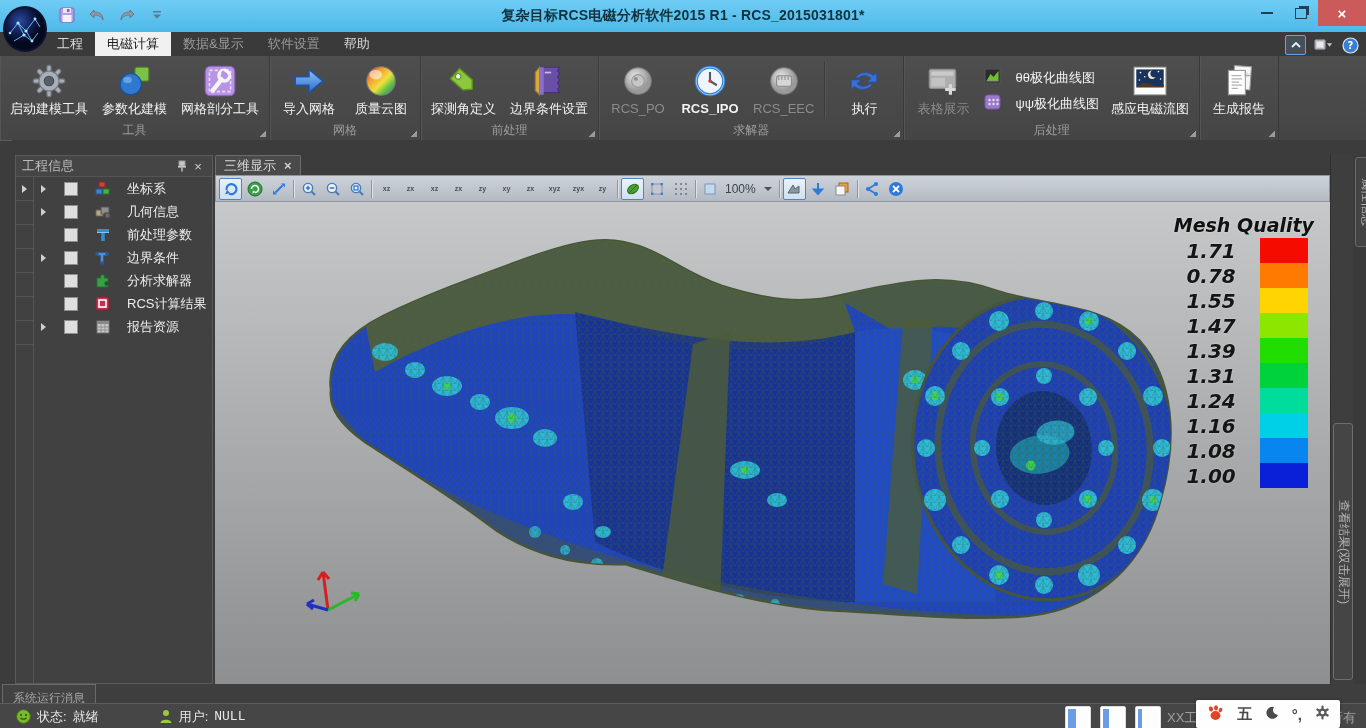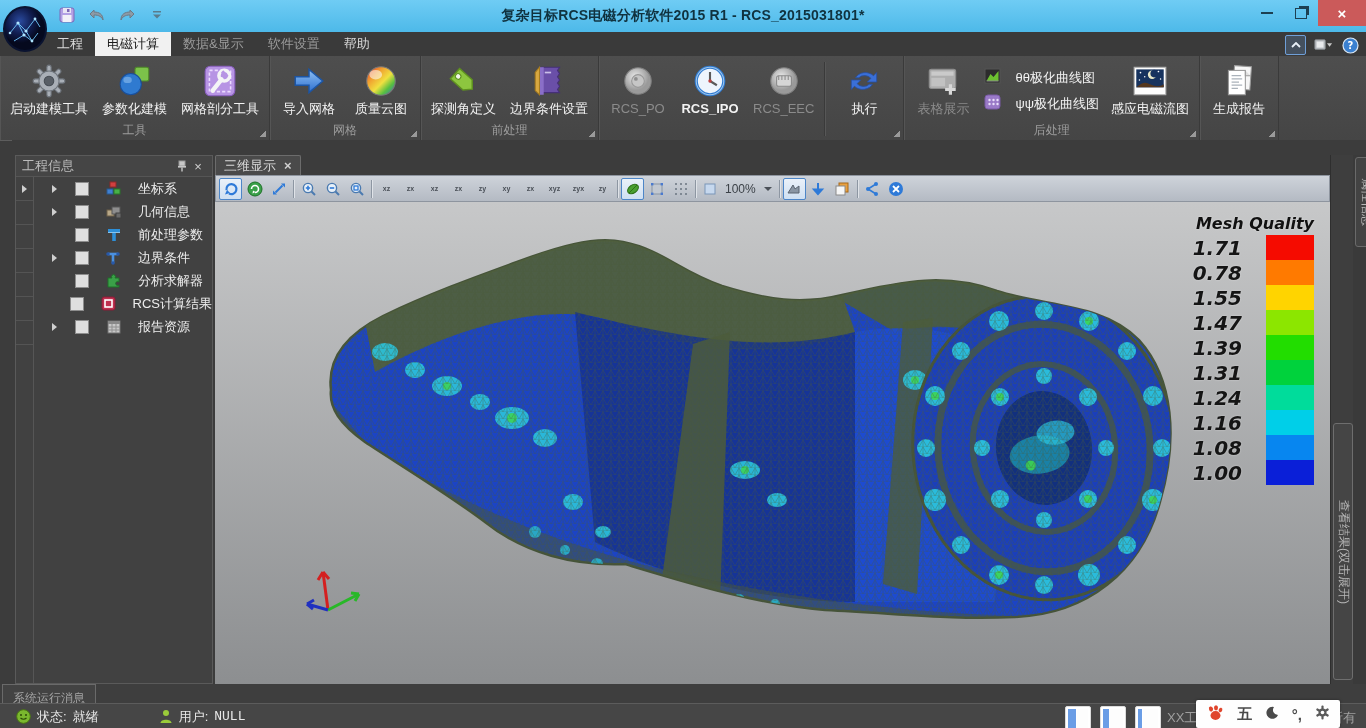--- a/index.html
+++ b/index.html
@@ -57,21 +57,21 @@
   
   .proj-panel{left:3px;top:15px;width:196px;height:527px;background:#414141;border:1px solid #5a5a5a}
   .pp-header{height:20px;display:flex;align-items:center;padding:0 6px;color:#bcbcbc;font-size:13px;
      border-bottom:1px solid #555;background:#454545}
   .pp-header .sp{flex:1}
   .pp-tool{width:16px;height:16px;display:flex;align-items:center;justify-content:center;color:#cfcfcf;font-size:13px}
   .pp-body{position:relative;height:calc(100% - 21px)}
   .gutter{position:absolute;left:0;top:0;bottom:0;width:17px;border-right:1px solid #565656}
   .gcell{height:23px;border-bottom:1px solid #545454;display:flex;align-items:center;justify-content:center}
   .tree{position:absolute;left:17px;top:0;right:0}
-  .trow{height:23px;display:flex;align-items:center;gap:16px;padding-left:16px;cursor:default}
+  .trow{height:23px;display:flex;align-items:center;gap:16px;padding-left:5px;cursor:default}
   .texp{width:10px;display:flex;justify-content:center}
   .tri-r{width:0;height:0;border-left:5px solid #cfcfcf;border-top:4px solid transparent;border-bottom:4px solid transparent}
   .chk{width:12px;height:12px;background:#dfdfdf;border:1px solid #8d8d8d;flex:none}
   .ticon{width:17px;height:16px;flex:none;display:flex;align-items:center;justify-content:center}
   .tlabel{font-size:13px;color:#ededed;white-space:nowrap}
 
   
   .viewport{left:203px;top:15px;width:1115px;height:531px}
   .vtabrow{height:20px;background:#3c3c3c;display:flex}
   .vtab{display:flex;align-items:center;gap:8px;padding:0 8px;background:#4a4a4a;border:1px solid #6c6c6c;
@@ -82,21 +82,21 @@
   .vtb{width:21px;height:20px;display:flex;align-items:center;justify-content:center;border:1px solid transparent;border-radius:2px}
   .vtb.sel{border-color:#4d86c8;background:linear-gradient(#eaf1f9,#cfe0f2)}
   .vsep{width:1px;height:18px;background:#8d96a2;margin:0 2px;box-shadow:1px 0 0 #dfe3e8}
   .vlabel{font-size:7px;color:#4a5058;font-weight:bold;letter-spacing:0;line-height:1}
   .vzoom{display:flex;align-items:center;gap:8px;padding:0 4px;font-size:12px;color:#3c4248}
   .caret-d{width:0;height:0;border-top:4px solid #4a5058;border-left:4px solid transparent;border-right:4px solid transparent}
   .canvas{position:relative;height:486px;background:linear-gradient(#c7c8c9,#8c8e90);overflow:hidden}
 
   
   .legend{position:absolute;right:16px;top:12px;font-family:"DejaVu Sans","Liberation Sans",sans-serif}
-  .lg-title{font-size:16px;font-weight:bold;font-style:italic;color:#111;text-align:right;margin-bottom:2px;
+  .lg-title{font-size:19px;font-weight:bold;font-style:italic;color:#111;text-align:right;margin-bottom:2px;
      text-shadow:0 0 2px rgba(255,255,255,.55)}
   .lg-row{display:flex;align-items:center;height:25px}
   .lg-val{width:62px;text-align:right;font-size:20px;font-weight:bold;font-style:italic;color:#151515;
      text-shadow:0 0 2px rgba(255,255,255,.5);line-height:1}
   .lg-sw{width:48px;height:25px;margin-left:24px}
 
   
   .results-strip{left:1318px;top:15px;width:22px;height:531px;background:#3e3e3e;border-left:1px solid #2e2e2e}
   .results-tab{position:absolute;left:2px;top:268px;width:18px;height:255px;background:#454545;
      border:1px solid #6e6e6e;border-radius:3px}
@@ -382,20 +382,21 @@
           <svg width="36" height="36" viewBox="0 0 34 34">
               <g fill="#3a6fd8" stroke="#28509c" stroke-width=".8">
                 <path d="M9 14 A10 8 0 0 1 26 12 L29 9 L29 18 L20 18 L23.5 14.5 A7 5.5 0 0 0 12 14 Z"></path>
                 <path d="M25 20 A10 8 0 0 1 8 22 L5 25 L5 16 L14 16 L10.5 19.5 A7 5.5 0 0 0 22 20 Z"></path>
               </g>
             </svg>
         </div>
         <div class="rlabel">执行</div>
       </div>
     </div>
+    <div class="rgroup-label">求解器</div>
     <div class="launcher"></div>
   </div>
 
   <div class="rgroup">
     <div class="rgroup-btns">
       <div class="rbtn disabled">
         <div class="ricon">
           <svg width="36" height="36" viewBox="0 0 34 34">
               <rect x="4" y="6" width="25" height="18" rx="2" fill="#aeaeae" stroke="#8e8e8e"></rect>
               <rect x="6" y="8" width="21" height="4" fill="#cacaca"></rect>

